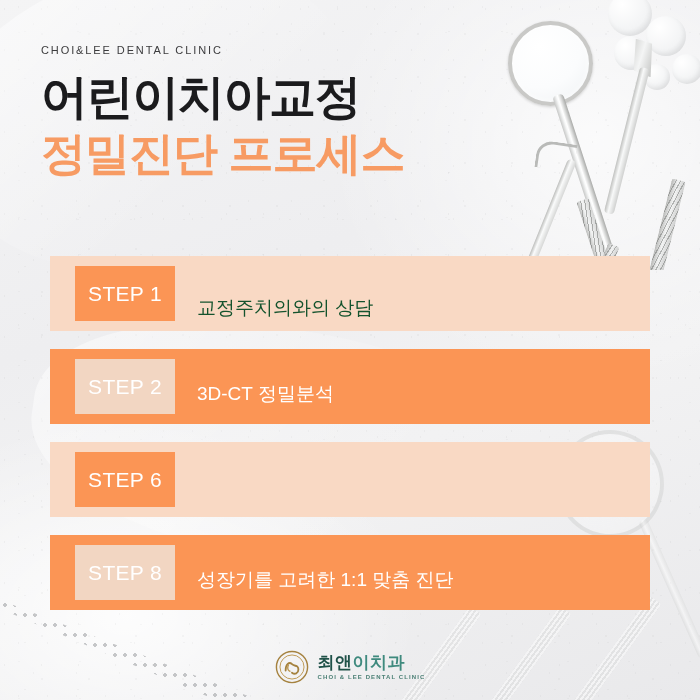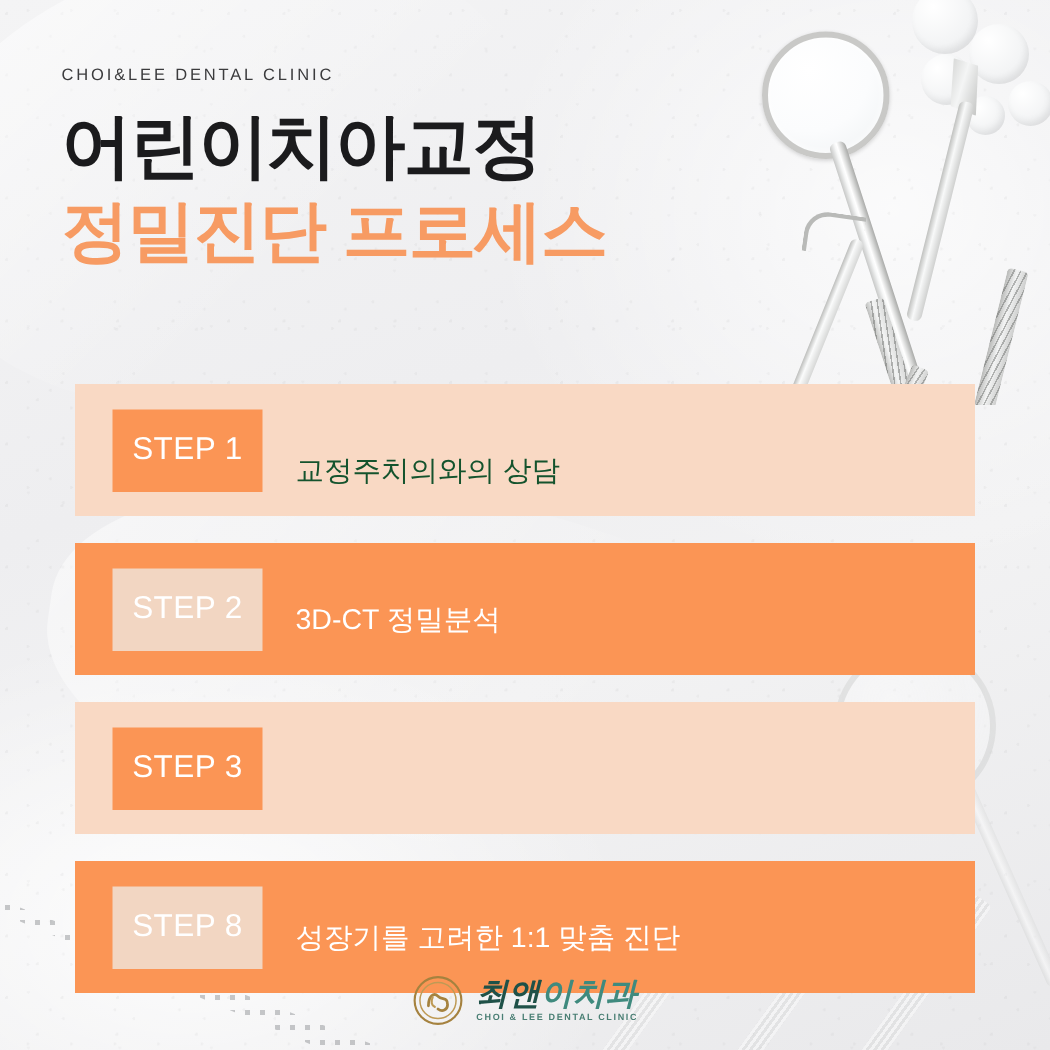--- a/index.html
+++ b/index.html
@@ -179,21 +179,21 @@
   .title2 {
     margin-top:8px;
     font-size:45px; font-weight:bold; color:#F79B63; letter-spacing:-1px;
     line-height:1.06; white-space:nowrap;
   }
 
   
   .steps { position:absolute; left:50px; top:256px; width:600px; z-index:5; }
   .step-row {
     position:relative;
-    height:88px;
+    height:75px;
     display:flex; align-items:center;
     margin-bottom:18px;
   }
   .step-row.light { background:#F9D9C4; }
   .step-row.solid { background:#FB9555; }
   .step-row:last-child { margin-bottom:0; }
 
   .badge {
     width:100px; height:55px;
     margin-left:25px;
@@ -213,23 +213,22 @@
 
   
   .footer {
     position:absolute; left:0; right:0; bottom:16px;
     display:flex; align-items:center; justify-content:center; gap:9px;
     z-index:6;
   }
   .logo-mark { width:34px; height:34px; flex:0 0 auto; }
   .logo-text { display:flex; flex-direction:column; align-items:flex-start; }
   .logo-ko {
-    font-size:21px; font-weight:bold; color:#1f5148; letter-spacing:.5px;
+    font-size:17px; font-weight:bold; color:#1f5148; letter-spacing:.5px;
     line-height:1.05;
-    font-style:italic;
   }
   .logo-ko .accent { color:#3f8a7e; }
   .logo-en {
     margin-top:2px;
     font-size:6px; letter-spacing:1.1px; color:#4a7f74; font-weight:bold;
     white-space:nowrap;
   }
 </style>
 </head>
 <body>
@@ -279,21 +278,21 @@
       <div class="badge orange">STEP 1</div>
       <div class="step-text dark">교정주치의와의 상담</div>
     </div>
 
     <div class="step-row solid">
       <div class="badge peach">STEP 2</div>
       <div class="step-text white">3D-CT 정밀분석</div>
     </div>
 
     <div class="step-row light">
-      <div class="badge orange">STEP 3</div>
+      <div class="badge orange">STEP 6</div>
     </div>
 
     <div class="step-row solid">
       <div class="badge peach">STEP 8</div>
       <div class="step-text white">성장기를 고려한 1:1 맞춤 진단</div>
     </div>
 
   </div>
 
   <div class="footer">

